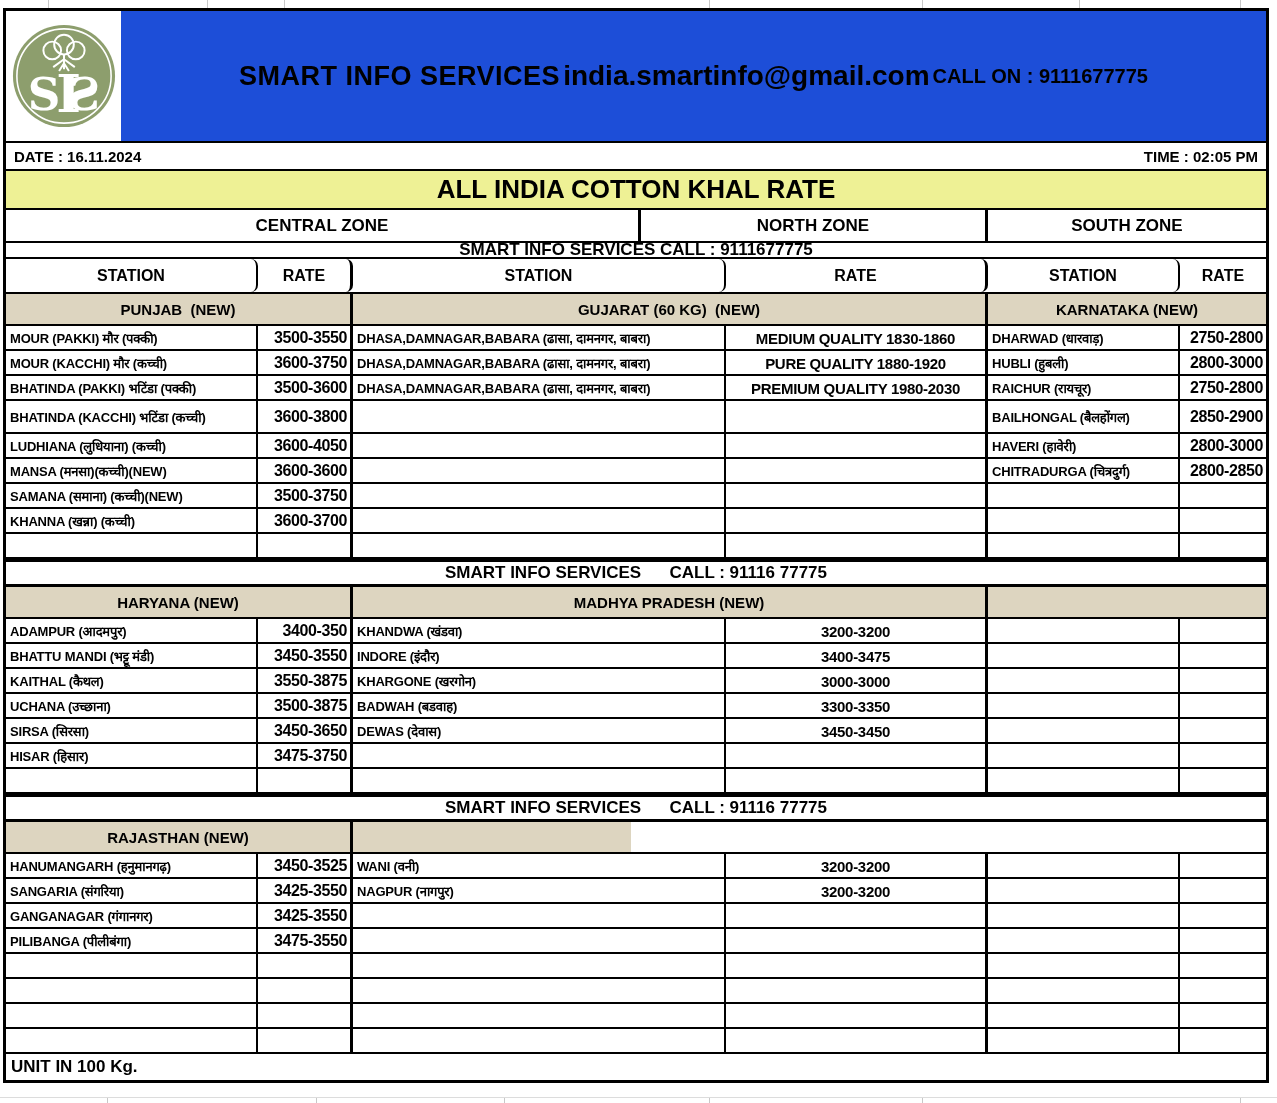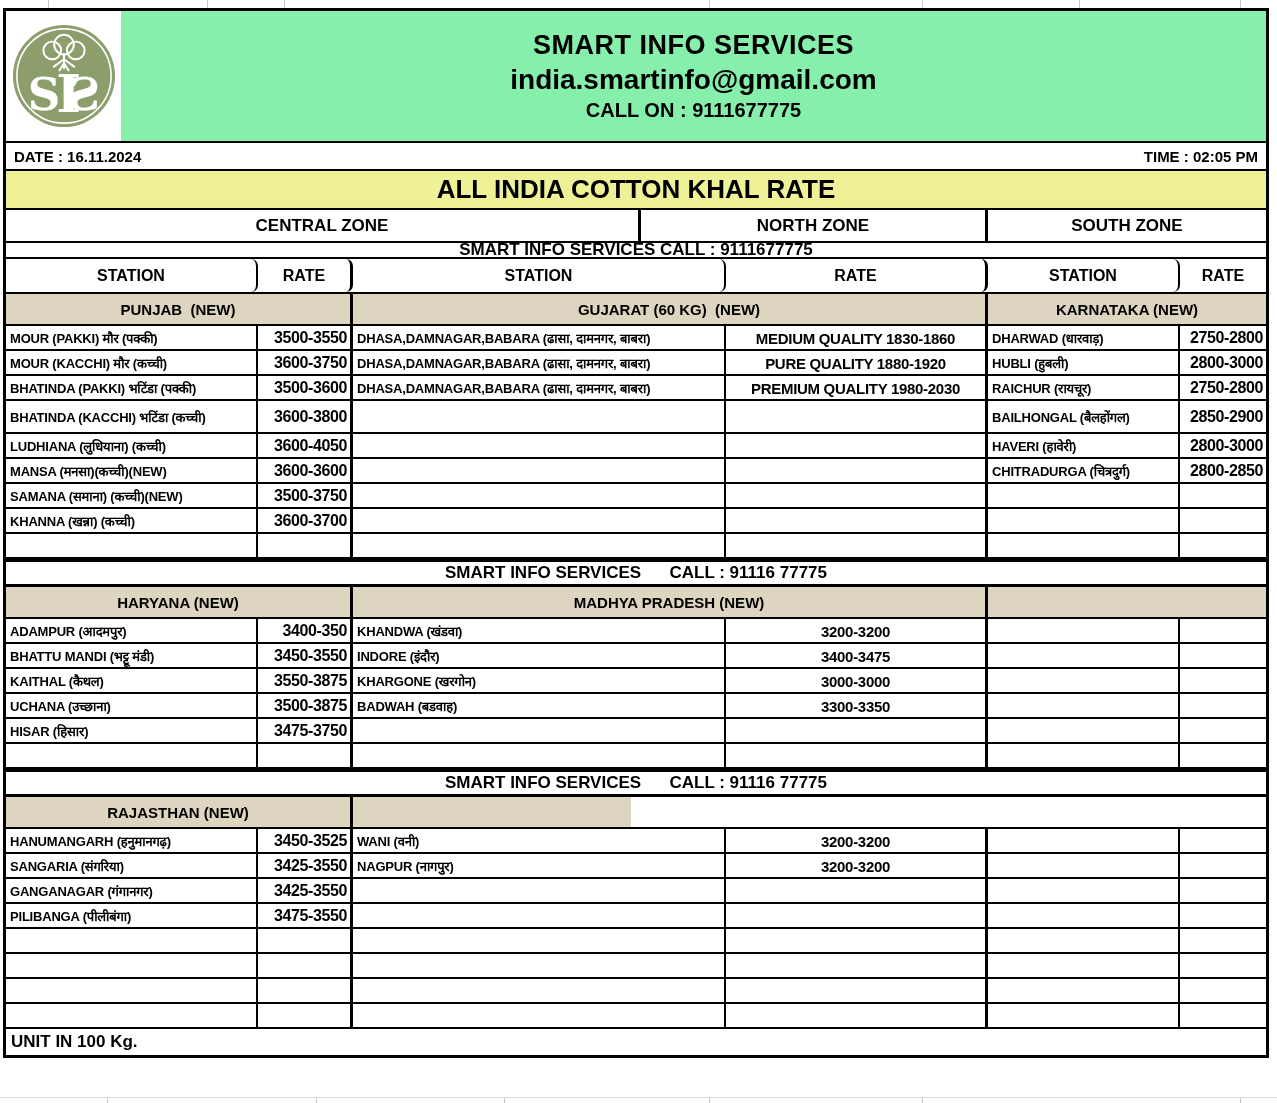--- a/index.html
+++ b/index.html
@@ -11,21 +11,21 @@
   #bottom-strip{top:1097px;height:6px;border-top:1px solid #dcdcdc;}
 
   .sheet{position:absolute;left:3px;top:8px;width:1266px;box-sizing:border-box;
          border:3px solid #000;background:#fff;}
   .row{display:flex;box-sizing:border-box;border-bottom:2px solid #000;align-items:stretch;}
   .cell{box-sizing:border-box;display:flex;align-items:center;overflow:hidden;}
 
   
   .header-row{height:132px;}
   .logo-cell{width:115px;background:#fff;justify-content:center;}
-  .banner-cell{flex:1;background:#86efac;flex-direction:column;justify-content:center;
+  .banner-cell{flex:1;background:#1d4ed8;flex-direction:row;justify-content:center;
                text-align:center;gap:3px;}
   .company{font-size:27px;font-weight:bold;letter-spacing:0.5px;}
   .email{font-size:28px;font-weight:bold;}
   .callon{font-size:20px;font-weight:bold;}
 
   .date-row{height:28px;justify-content:space-between;padding:0 8px;
             font-weight:bold;font-size:15px;align-items:center;}
   .title-row{height:39px;background:#eef195;justify-content:center;align-items:center;
              font-weight:bold;font-size:26px;}
   .zone-row{height:33px;}
@@ -231,20 +231,28 @@
       </div>
       <div class="row data-row">
         <div class="cell c0 station">UCHANA (उच्छाना)</div>
         <div class="cell c1 rate">3500-3875</div>
         <div class="cell c2 station">BADWAH (बडवाह)</div>
         <div class="cell c3 qual">3300-3350</div>
         <div class="cell c4 station"></div>
         <div class="cell c5 rate"></div>
       </div>
       <div class="row data-row">
+        <div class="cell c0 station">SIRSA (सिरसा)</div>
+        <div class="cell c1 rate">3450-3650</div>
+        <div class="cell c2 station">DEWAS (देवास)</div>
+        <div class="cell c3 qual">3450-3450</div>
+        <div class="cell c4 station"></div>
+        <div class="cell c5 rate"></div>
+      </div>
+      <div class="row data-row">
         <div class="cell c0 station">HISAR (हिसार)</div>
         <div class="cell c1 rate">3475-3750</div>
         <div class="cell c2 station"></div>
         <div class="cell c3 qual"></div>
         <div class="cell c4 station"></div>
         <div class="cell c5 rate"></div>
       </div>
       <div class="row data-row">
         <div class="cell c0 station"></div>
         <div class="cell c1 rate"></div>

